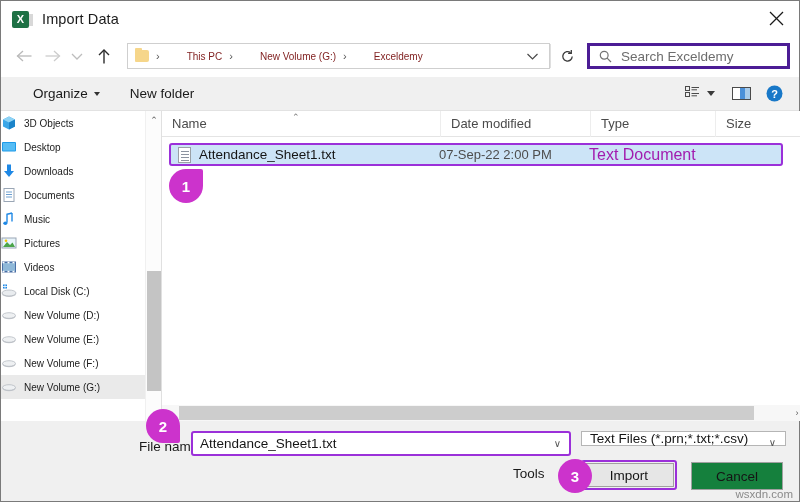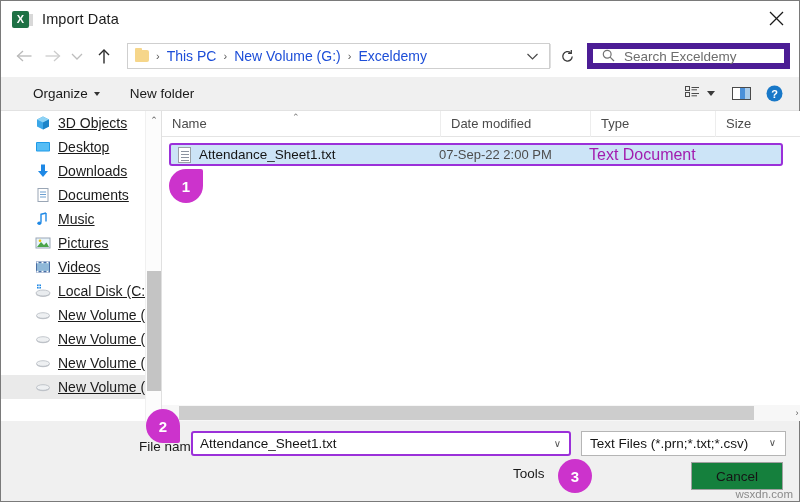--- a/index.html
+++ b/index.html
@@ -81,37 +81,37 @@
   }
   #bc-folder-icon::before {
     content: ""; position: absolute; left: 0; top: -2px;
     width: 7px; height: 3px; background: #f6d68a; border-radius: 1px 1px 0 0;
   }
   .bc-sep {
     color: #555; font-size: 11px; margin: 0 7px; flex: none;
     user-select: none;
   }
   .bc-item {
-    font-size: 14px; color: #1d4ed8; white-space: nowrap; flex: none;
+    font-size: 10px; color: #7f1d1d; white-space: nowrap; flex: none; margin-left: 20px;
   }
   #bc-caret {
     margin-left: auto; margin-right: 10px; flex: none;
     display: flex; align-items: center;
   }
   #bc-divider {
     width: 1px; height: 24px; background: #dfdfdf; flex: none;
   }
   #refresh-button {
     width: 32px; height: 24px; display: flex; align-items: center;
     justify-content: center; flex: none;
   }
   #search-box {
     width: 203px; height: 26px; margin-left: 4px; margin-right: 9px;
-    border: 6px solid #4c1d95; background: #fff;
-    display: flex; align-items: flex-start; flex: none;
+    border: 3px solid #4c1d95; background: #fff;
+    display: flex; align-items: center; flex: none;
   }
   #search-icon { margin-left: 9px; display: flex; flex: none; }
   #search-placeholder {
     margin-left: 9px; font-size: 13.5px; color: #6d6d6d;
   }
 
   
   #cmdbar {
     position: absolute; left: 0; top: 76px; width: 798px; height: 34px;
     background: #f0f0f0; border-bottom: 1px solid #e2e2e2;
@@ -146,23 +146,22 @@
   #body {
     position: absolute; left: 0; top: 110px; width: 798px; height: 310px;
     display: flex; background: #fff;
   }
   #sidebar {
     width: 160px; height: 310px; position: relative;
     background: #fff; overflow: hidden; flex: none;
   }
   .side-item {
     height: 24px; display: flex; align-items: center;
-    padding-left: 34px; font-size: 14px; color: #1b1b1b;
+    font-size: 10px; color: #1b1b1b;
     white-space: nowrap;
-    text-decoration: underline;
   }
   .side-item.selected { background: #eaeaea; }
   .side-icon {
     width: 16px; height: 16px; margin-right: 7px; flex: none;
     position: relative;
   }
   #side-scrollbar {
     position: absolute; right: 0; top: 0; width: 16px; height: 310px;
     background: #fcfcfc; border-left: 1px solid #f0f0f0;
   }
@@ -250,21 +249,21 @@
     display: flex; align-items: center;
   }
   #filename-value {
     margin-left: 7px; font-size: 13.5px; color: #151515;
   }
   #filename-caret {
     position: absolute; right: 8px; top: 5px; color: #555; font-size: 10px;
   }
   #filetype-select {
     position: absolute; left: 580px; top: 430px;
-    width: 205px; height: 25px;
+    width: 205px; height: 15px;
     background: #fff; border: 1px solid #b5b5b5;
     display: flex; align-items: center;
   }
   #filetype-value {
     margin-left: 8px; font-size: 13.5px; color: #151515;
   }
   #filetype-caret {
     position: absolute; right: 9px; top: 5px; color: #555; font-size: 10px;
   }
   #tools-button {
@@ -604,20 +603,23 @@
     <span id="filename-caret">∨</span>
   </div>
 
   <div id="filetype-select">
     <span id="filetype-value">Text Files (*.prn;*.txt;*.csv)</span>
     <span id="filetype-caret">∨</span>
   </div>
 
   <div id="tools-button">Tools</div>
 
+  <div id="import-wrap">
+    <div id="import-button">Import</div>
+  </div>
 
   <div id="cancel-button">Cancel</div>
 
   <div id="watermark">wsxdn.com</div>
 
   <div class="badge tail-tr" id="badge-1">1</div>
   <div class="badge tail-br" id="badge-2">2</div>
   <div class="badge" id="badge-3">3</div>
 
 </div>

